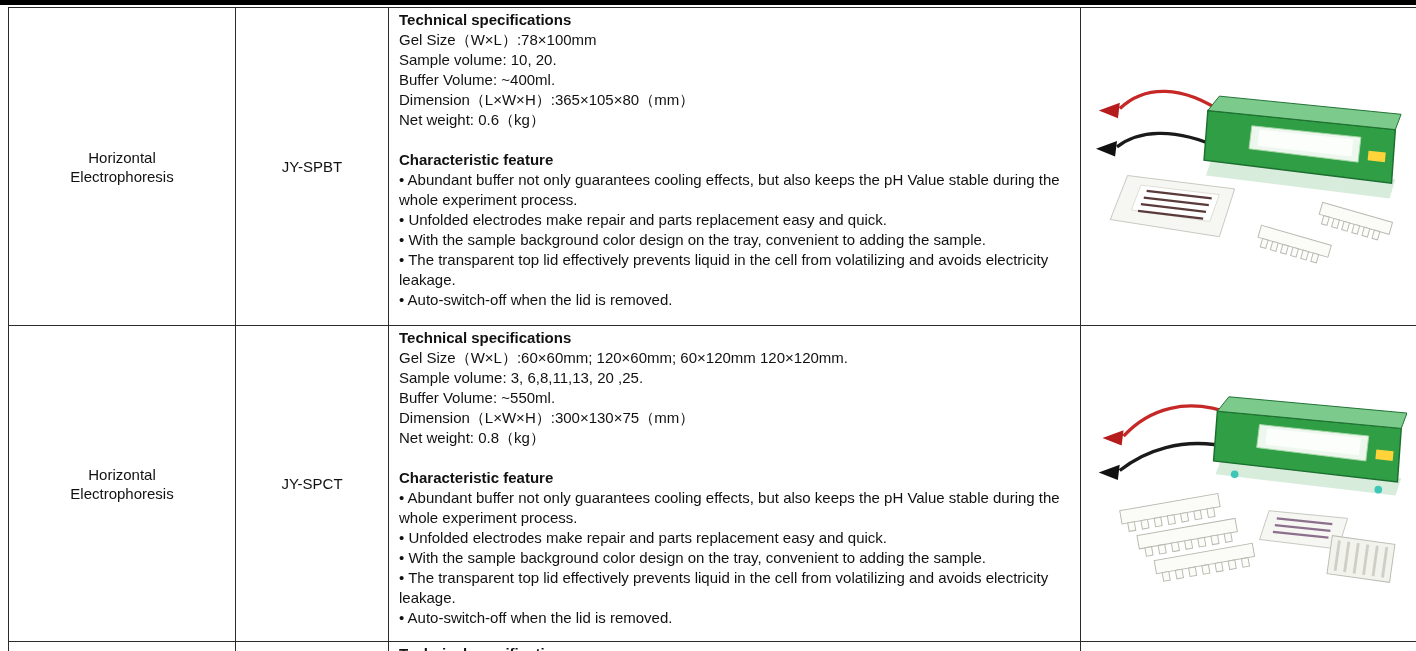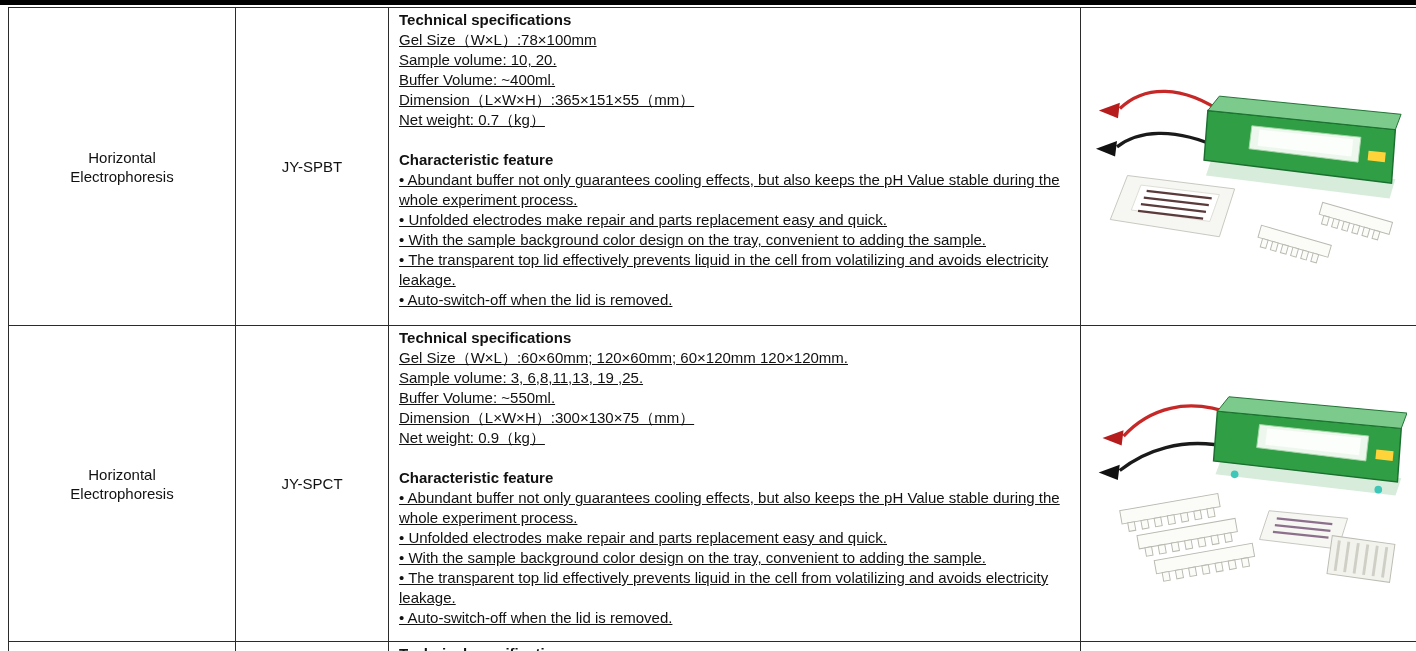--- a/index.html
+++ b/index.html
@@ -7,21 +7,21 @@
         font-family:"Liberation Sans","DejaVu Sans",sans-serif;color:#111;}
   .top-clip{position:absolute;left:0;top:0;width:1416px;height:5px;background:#000;}
   table.catalog{position:absolute;left:8px;top:7px;width:1408px;border-collapse:collapse;table-layout:fixed;}
   td.cell{border:1px solid #2b2b2b;vertical-align:middle;padding:0;background:#fff;margin-top:38px;}
   td.product-cell,td.model-cell{text-align:center;font-size:15px;line-height:19px;}
   td.product-cell div{white-space:pre-line;}
   td.spec-cell{vertical-align:top;padding:2px 8px 2px 10px;font-size:15px;line-height:20px;}
   td.photo-cell{text-align:center;vertical-align:middle;}
   .bold{font-weight:bold;}
   .spacer{height:20px;}
-  .spec-line,.feature-line{margin:0;text-decoration:underline;}
+  .spec-line,.feature-line{margin:0;}
   tr.partial td{vertical-align:top;overflow:hidden;}
 </style>
 </head>
 <body>
 
 <div class="page">
   <div class="top-clip"></div>
 
   <table class="catalog">
     <colgroup>
@@ -38,22 +38,22 @@
 Electrophoresis</div>
         </td>
         <td class="cell model-cell">
           <div>JY-SPBT</div>
         </td>
         <td class="cell spec-cell">
           <div class="bold">Technical specifications</div>
           <div class="spec-line">Gel Size（W×L）:78×100mm</div>
           <div class="spec-line">Sample volume: 10, 20.</div>
           <div class="spec-line">Buffer Volume: ~400ml.</div>
-          <div class="spec-line">Dimension（L×W×H）:365×151×55（mm）</div>
-          <div class="spec-line">Net weight: 0.7（kg）</div>
+          <div class="spec-line">Dimension（L×W×H）:365×105×80（mm）</div>
+          <div class="spec-line">Net weight: 0.6（kg）</div>
           <div class="spacer"></div>
           <div class="bold">Characteristic feature</div>
           <div class="feature-line">• Abundant buffer not only guarantees cooling effects, but also keeps the pH Value stable during the whole experiment process.</div>
           <div class="feature-line">• Unfolded electrodes make repair and parts replacement easy and quick.</div>
           <div class="feature-line">• With the sample background color design on the tray, convenient to adding the sample.</div>
           <div class="feature-line">• The transparent top lid effectively prevents liquid in the cell from volatilizing and avoids electricity leakage.</div>
           <div class="feature-line">• Auto-switch-off when the lid is removed.</div>
         </td>
         <td class="cell photo-cell">
           <svg viewBox="0 0 330 230" width="316" height="220" aria-hidden="true">
@@ -109,24 +109,24 @@
         <td class="cell product-cell">
           <div>Horizontal
 Electrophoresis</div>
         </td>
         <td class="cell model-cell">
           <div>JY-SPCT</div>
         </td>
         <td class="cell spec-cell">
           <div class="bold">Technical specifications</div>
           <div class="spec-line">Gel Size（W×L）:60×60mm; 120×60mm; 60×120mm 120×120mm.</div>
-          <div class="spec-line">Sample volume: 3, 6,8,11,13, 19 ,25.</div>
+          <div class="spec-line">Sample volume: 3, 6,8,11,13, 20 ,25.</div>
           <div class="spec-line">Buffer Volume: ~550ml.</div>
           <div class="spec-line">Dimension（L×W×H）:300×130×75（mm）</div>
-          <div class="spec-line">Net weight: 0.9（kg）</div>
+          <div class="spec-line">Net weight: 0.8（kg）</div>
           <div class="spacer"></div>
           <div class="bold">Characteristic feature</div>
           <div class="feature-line">• Abundant buffer not only guarantees cooling effects, but also keeps the pH Value stable during the whole experiment process.</div>
           <div class="feature-line">• Unfolded electrodes make repair and parts replacement easy and quick.</div>
           <div class="feature-line">• With the sample background color design on the tray, convenient to adding the sample.</div>
           <div class="feature-line">• The transparent top lid effectively prevents liquid in the cell from volatilizing and avoids electricity leakage.</div>
           <div class="feature-line">• Auto-switch-off when the lid is removed.</div>
         </td>
         <td class="cell photo-cell">
           <svg viewBox="0 0 330 240" width="316" height="230" aria-hidden="true">

